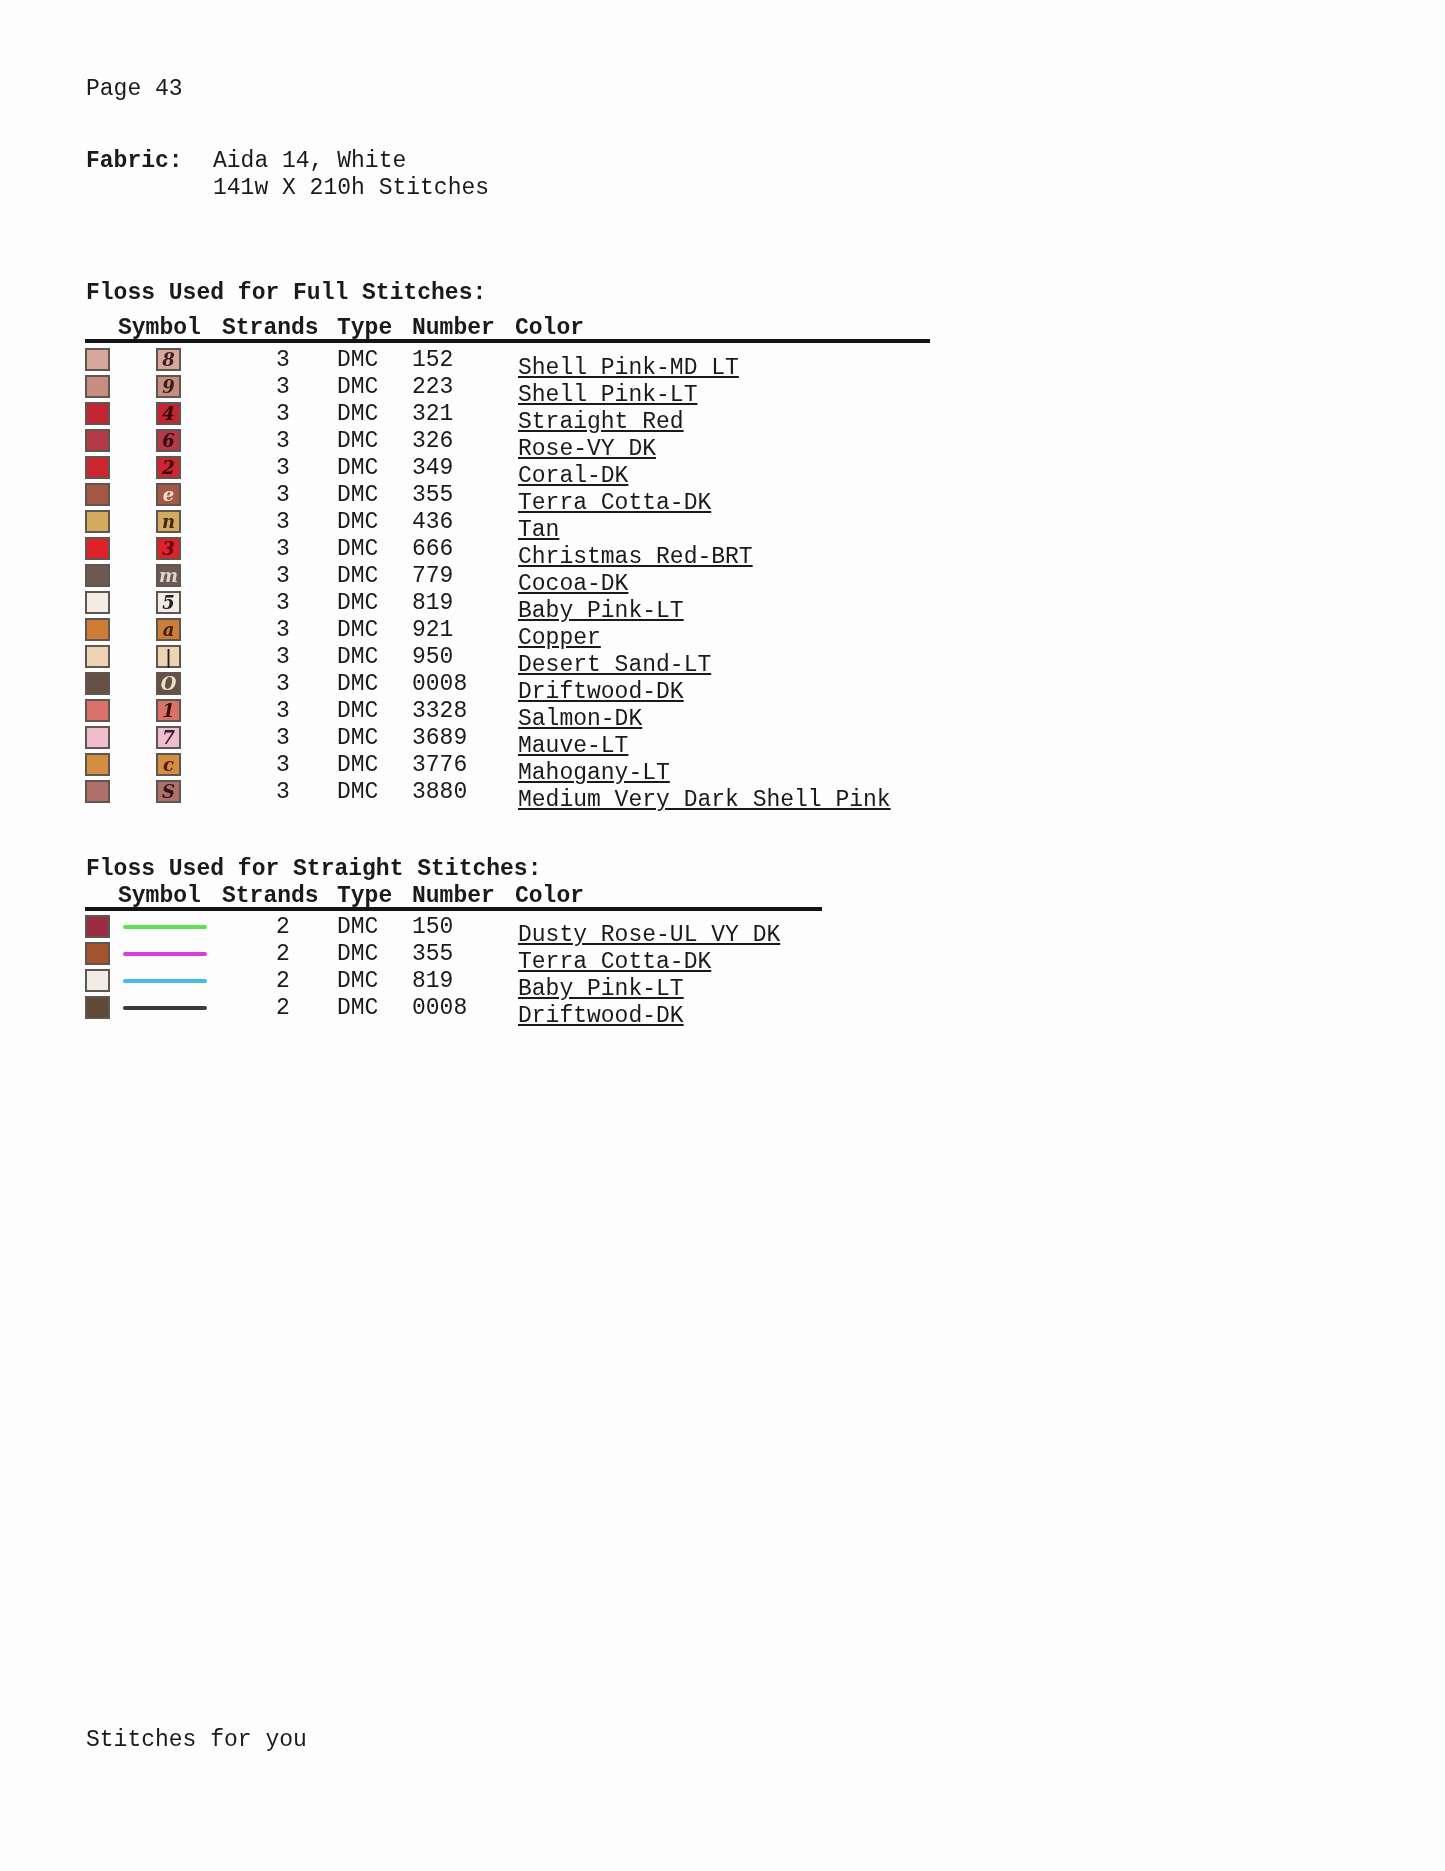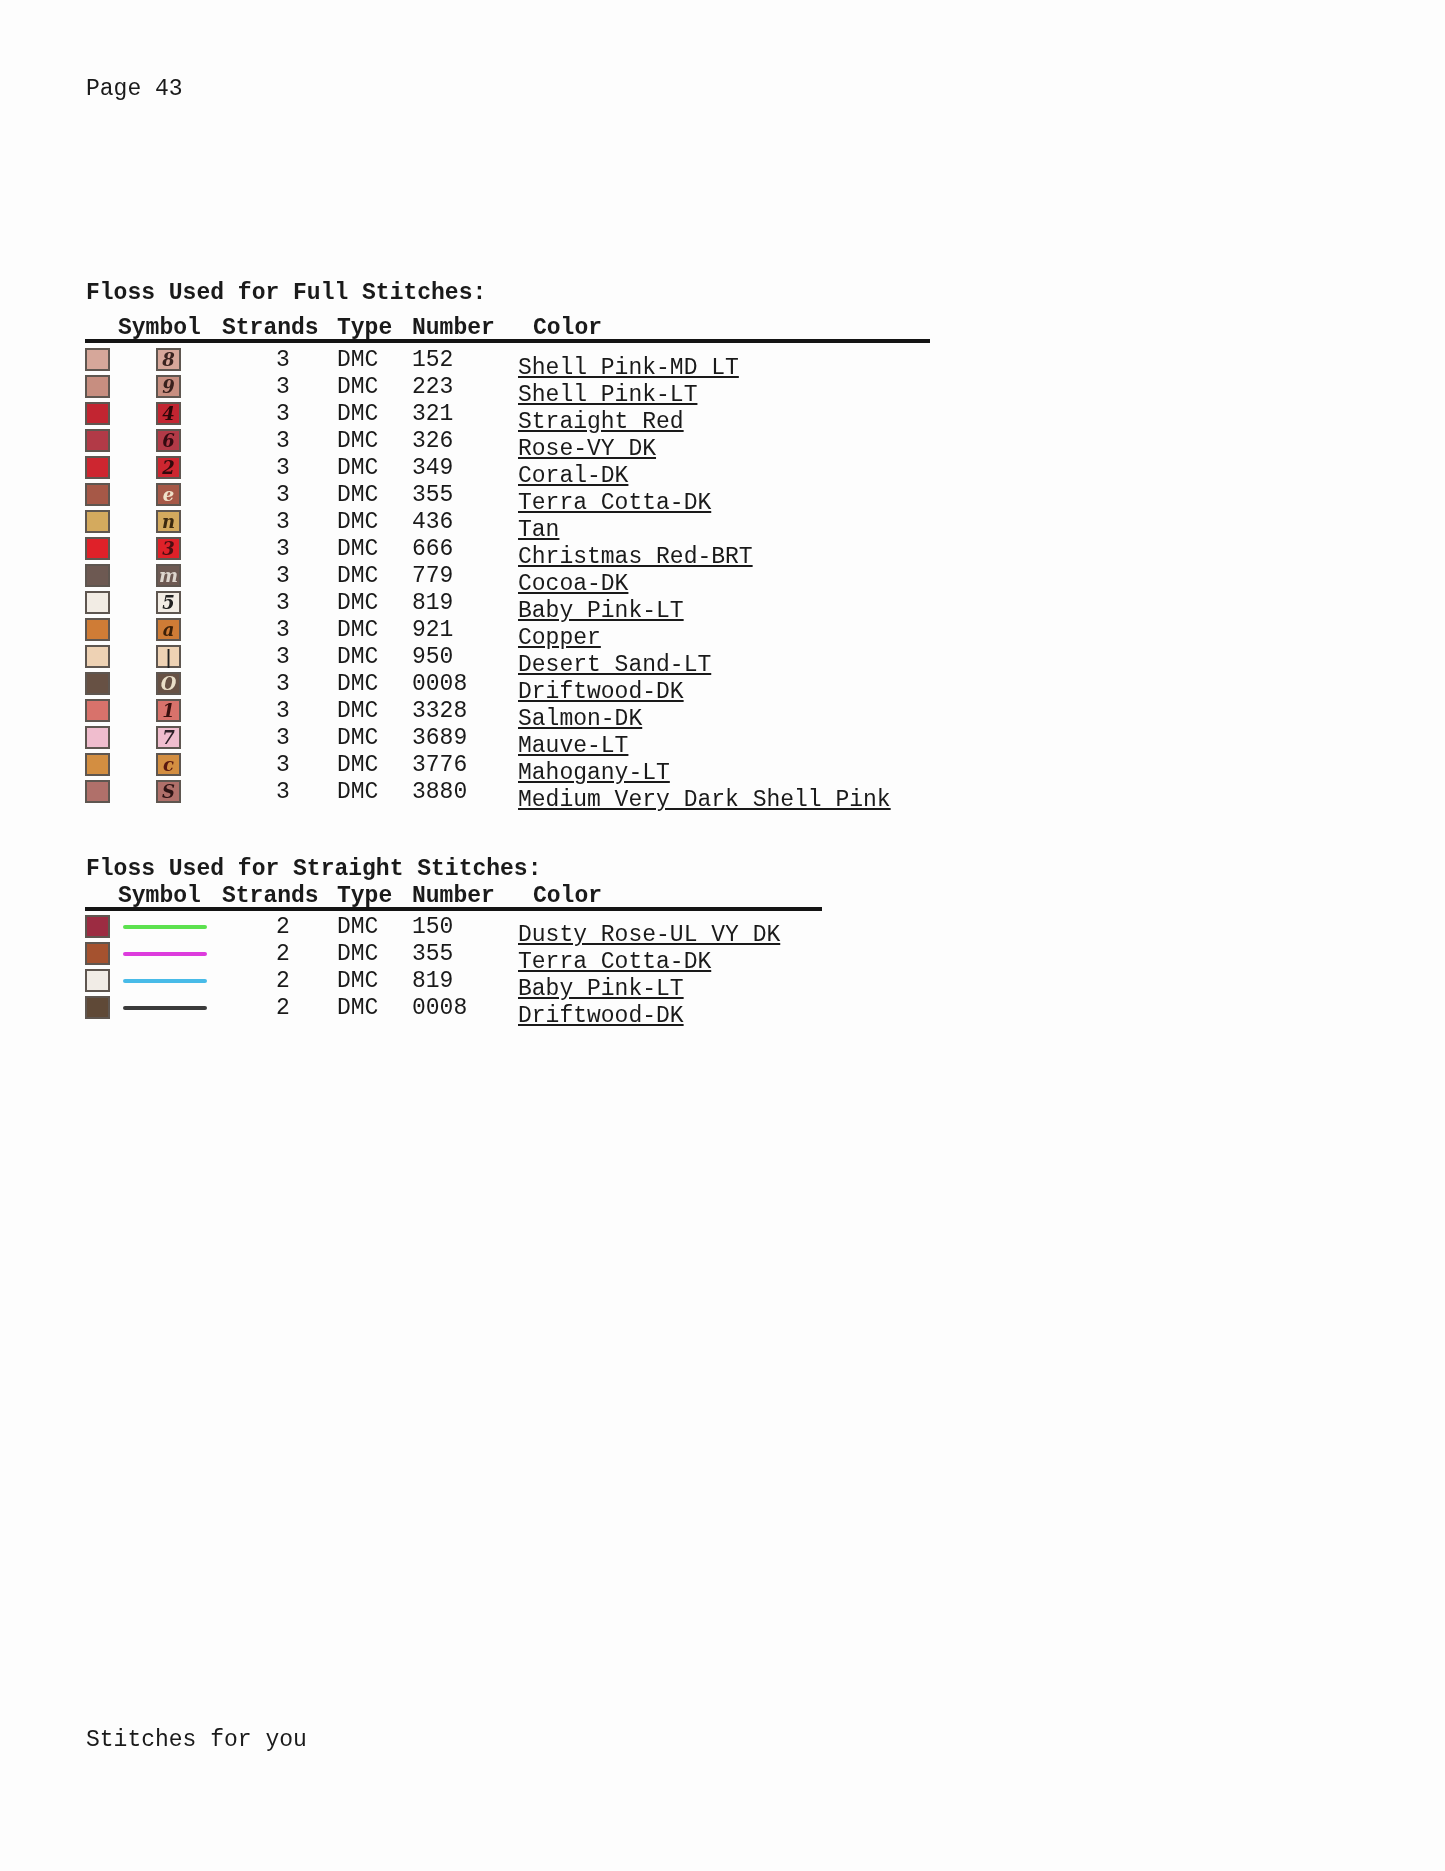--- a/index.html
+++ b/index.html
@@ -13,21 +13,21 @@
 
   .info-block{position:absolute;left:86px;top:148px;line-height:27px;}
   .info-row{display:flex;}
   .info-lbl{display:inline-block;width:127px;font-weight:bold;}
   .pre{white-space:pre;}
 
   .section-title{position:absolute;left:86px;font-weight:bold;}
   .thead{position:absolute;left:85px;height:27px;font-weight:bold;}
   .thead span{position:absolute;top:0;white-space:pre;}
   .h-symbol{left:33px;} .h-strands{left:137px;} .h-type{left:252px;}
-  .h-number{left:327px;} .h-color{left:448px;}
+  .h-number{left:327px;} .h-color{left:430px;}
   .rule{position:absolute;left:85px;height:4px;background:#141414;}
 
   .rows{position:absolute;left:85px;}
   .trow{position:relative;height:27px;}
   .swatch{
     position:absolute;left:0;top:1px;width:25px;height:23px;
     border:2px solid #5e5650;box-sizing:border-box;background:#ccc;
   }
   .symbox{
     position:absolute;left:71px;top:1px;width:25px;height:23px;
@@ -45,20 +45,28 @@
   }
 </style>
 </head>
 <body>
 
 <div class="page">
 
   <div class="page-number">Page 43</div>
 
   <div class="info-block">
+    <div class="info-row">
+      <span class="info-lbl">Fabric:</span>
+      <span>Aida 14, White</span>
+    </div>
+    <div class="info-row">
+      <span class="info-lbl"></span>
+      <span>141w X 210h Stitches</span>
+    </div>
   </div>
 
   <div class="section-title" style="top:280px;">Floss Used for Full Stitches:</div>
   <div class="thead" style="top:315px;">
     <span class="h-symbol">Symbol</span>
     <span class="h-strands">Strands</span>
     <span class="h-type">Type</span>
     <span class="h-number">Number</span>
     <span class="h-color">Color</span>
   </div>

